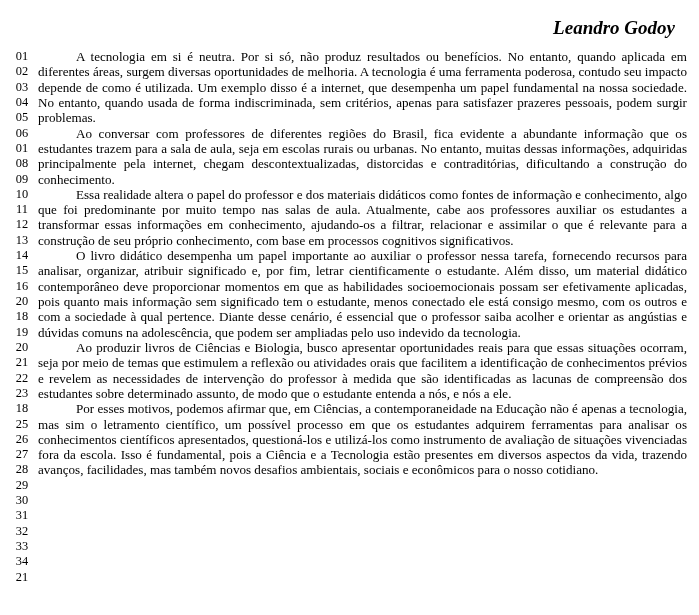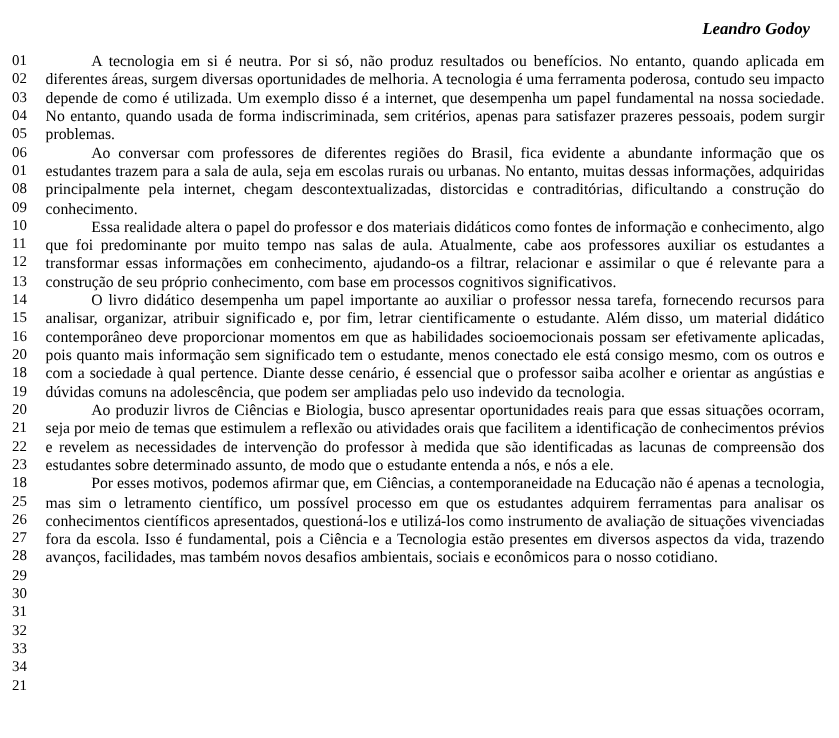--- a/index.html
+++ b/index.html
@@ -29,36 +29,36 @@
     letter-spacing: -0.1px;
     margin: 6px 0 0 0;
     padding: 0 30px;
     line-height: 1.15;
   }
   .doc-author {
     text-align: right;
     font-family: "Liberation Serif", serif;
     font-style: italic;
     font-weight: bold;
-    font-size: 14px;
+    font-size: 19px;
     margin: 11px 14px 0 0;
   }
   .body-block {
     margin-top: 10px;
     display: flex;
     flex-direction: row;
     align-items: flex-start;
   }
   .line-numbers {
     width: 24px;
     flex: 0 0 24px;
     font-family: "Liberation Serif", serif;
     font-size: 12.4px;
     line-height: 15.32px;
-    text-align: left;
+    text-align: center;
     padding-top: 0px;
     user-select: none;
   }
   .line-numbers div {
     height: 15.32px;
     white-space: pre;
   }
   .text-col {
     flex: 1 1 auto;
     padding-left: 4px;

